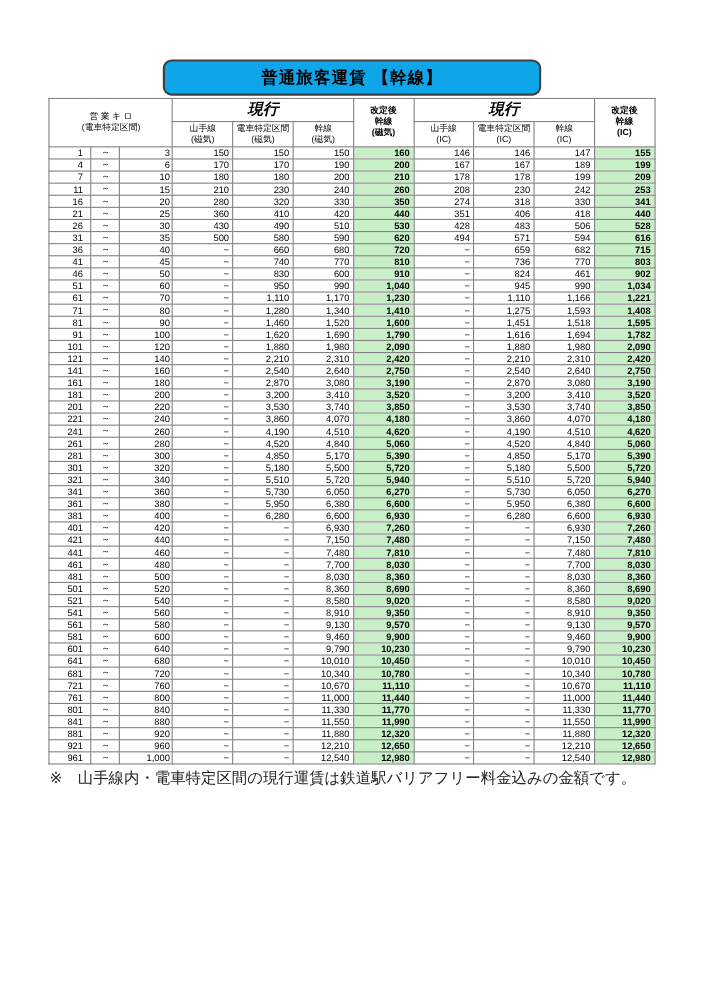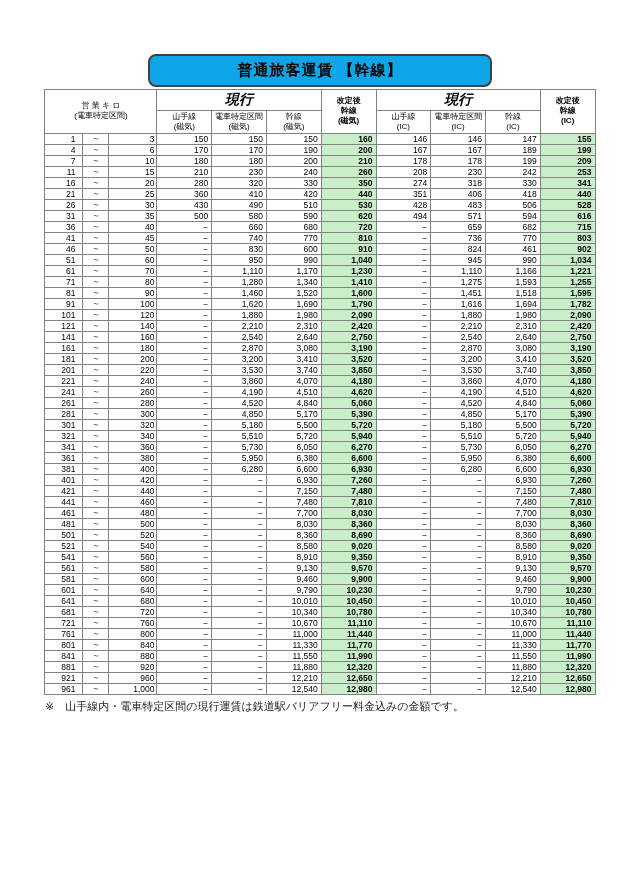--- a/index.html
+++ b/index.html
@@ -34,21 +34,21 @@
     font-size:8.5px; height:10px; line-height:10px;
     padding:0 3px 0 0; white-space:nowrap; overflow:hidden;
   }
   td.num { text-align:right; font-variant-numeric:tabular-nums; }
   td.from { padding-right:7px; }
   td.to { padding-right:2px; }
   td.tilde { text-align:center; padding:0; font-size:8px; }
   td.rev { background:#c9efc9; font-weight:bold; }
   .footnote {
     width:550px; margin:4px auto 0;
-    font-size:11px; color:#222;
+    font-size:14px; color:#222;
   }
 </style>
 </head>
 <body>
 
 <div>
 
   <div class="title-bar">
     <span>普通旅客運賃 【幹線】</span>
   </div>
@@ -288,21 +288,21 @@
           <td class="num from">71</td>
           <td class="tilde">～</td>
           <td class="num to">80</td>
           <td class="num">−</td>
           <td class="num">1,280</td>
           <td class="num">1,340</td>
           <td class="num rev">1,410</td>
           <td class="num">−</td>
           <td class="num">1,275</td>
           <td class="num">1,593</td>
-          <td class="num rev">1,255</td>
+          <td class="num rev">1,408</td>
         </tr>
         <tr>
           <td class="num from">81</td>
           <td class="tilde">～</td>
           <td class="num to">90</td>
           <td class="num">−</td>
           <td class="num">1,460</td>
           <td class="num">1,520</td>
           <td class="num rev">1,600</td>
           <td class="num">−</td>

